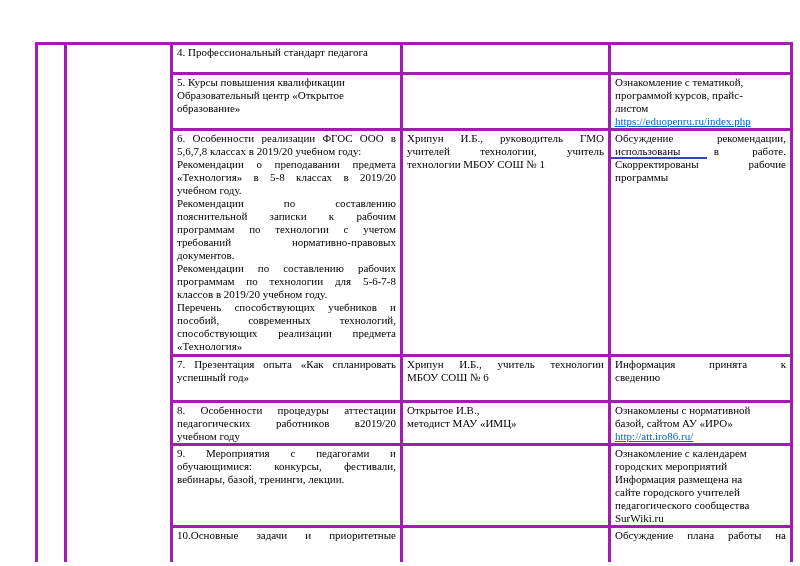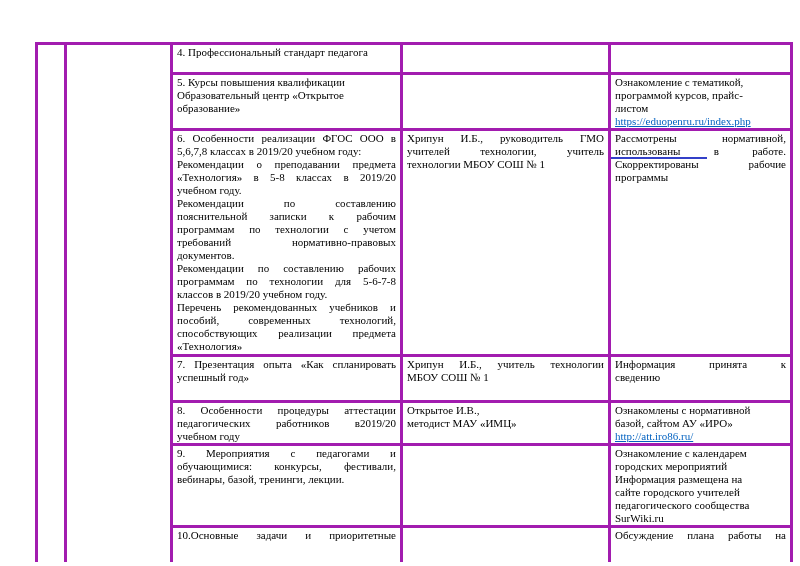--- a/index.html
+++ b/index.html
@@ -98,49 +98,49 @@
           <div class="jl">«Технология» в 5-8 классах в 2019/20</div>
           <div class="ln">учебном году.</div>
           <div class="jl">Рекомендации по составлению</div>
           <div class="jl">пояснительной записки к рабочим</div>
           <div class="jl">программам по технологии с учетом</div>
           <div class="jl">требований нормативно-правовых</div>
           <div class="ln">документов.</div>
           <div class="jl">Рекомендации по составлению рабочих</div>
           <div class="jl">программам по технологии для 5-6-7-8</div>
           <div class="ln">классов в 2019/20 учебном году.</div>
-          <div class="jl">Перечень рекомендованных учебников и</div>
+          <div class="jl">Перечень способствующих учебников и</div>
           <div class="jl">пособий, современных технологий,</div>
           <div class="jl">способствующих реализации предмета</div>
           <div class="ln">«Технология»</div>
         </td>
         <td>
           <div class="jl">Хрипун И.Б., руководитель ГМО</div>
           <div class="jl">учителей технологии, учитель</div>
           <div class="ln">технологии МБОУ СОШ № 1</div>
         </td>
         <td>
           <div class="cellwrap">
-            <div class="jl">Рассмотрены нормативной,</div>
+            <div class="jl">Обсуждение рекомендации,</div>
             <div class="jl">использованы в работе.</div>
             <div class="jl">Скорректированы рабочие</div>
             <div class="ln">программы</div>
             <span class="stray"></span>
           </div>
         </td>
       </tr>
 
       <tr class="r7" style="height:46px">
         <td>
           <div class="jl">7. Презентация опыта «Как спланировать</div>
           <div class="ln">успешный год»</div>
         </td>
         <td>
           <div class="jl">Хрипун И.Б., учитель технологии</div>
-          <div class="ln">МБОУ СОШ № 1</div>
+          <div class="ln">МБОУ СОШ № 6</div>
         </td>
         <td>
           <div class="jl">Информация принята к</div>
           <div class="ln">сведению</div>
         </td>
       </tr>
 
       <tr class="r8" style="height:42px">
         <td>
           <div class="jl">8. Особенности процедуры аттестации</div>

